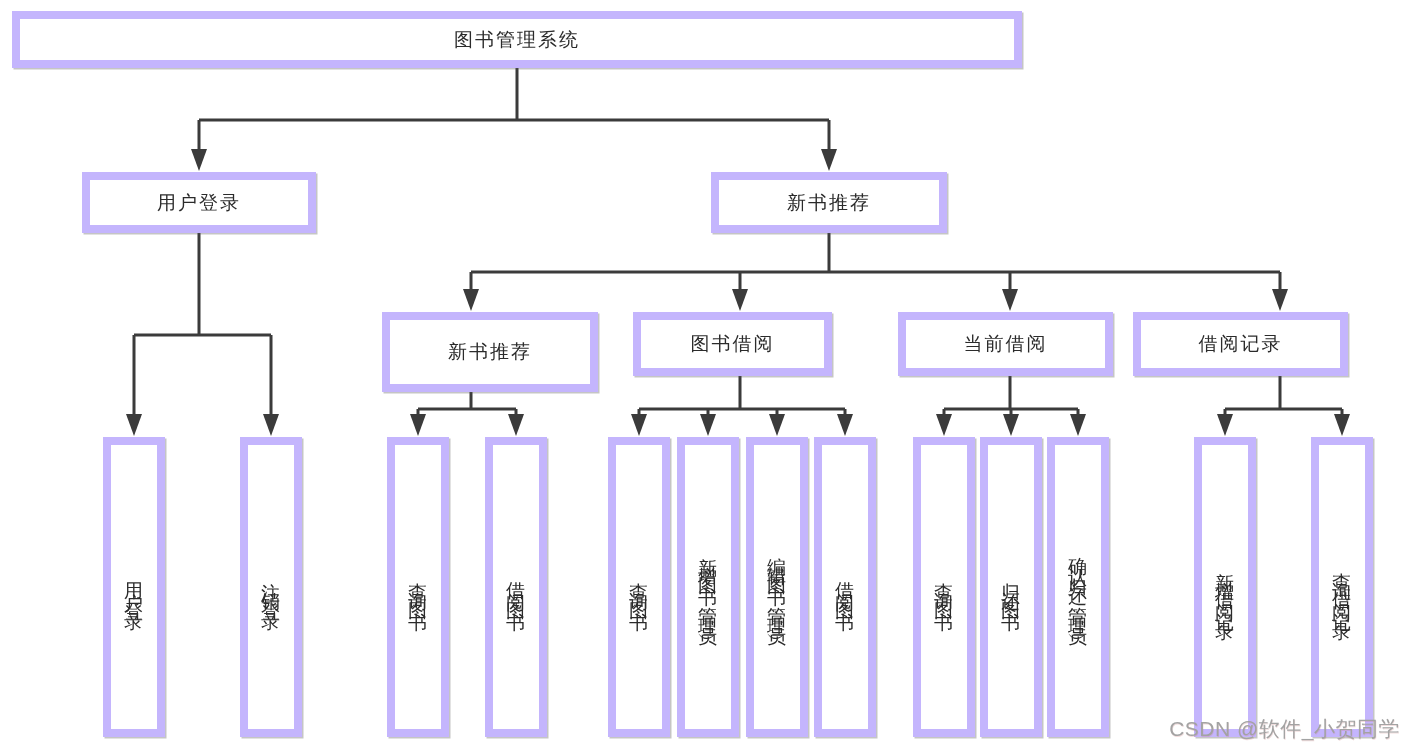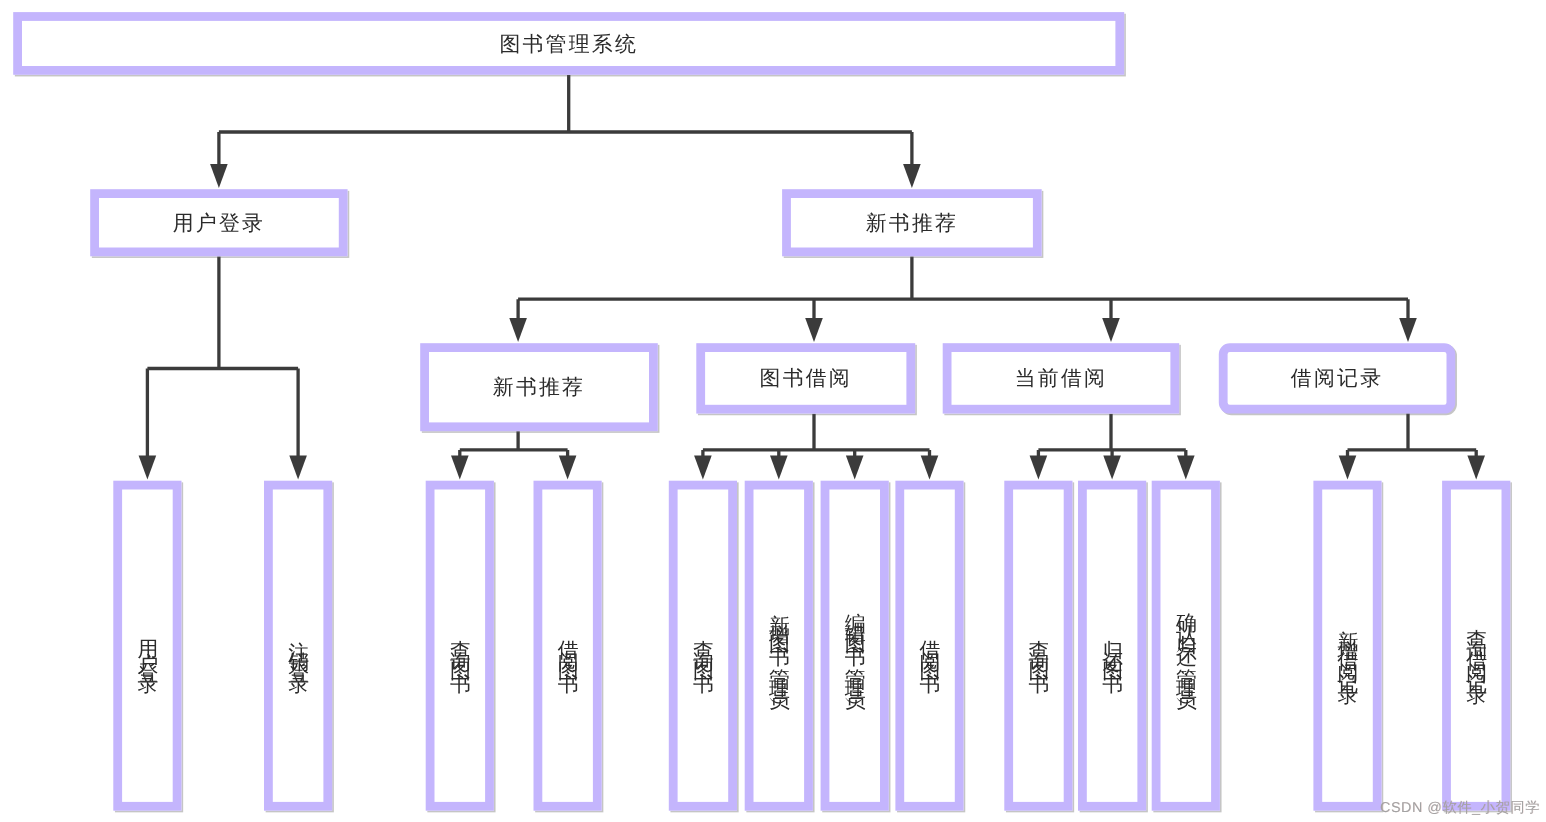--- a/index.html
+++ b/index.html
@@ -44,21 +44,21 @@
     text-orientation: mixed;
     font-size: 19px;
     letter-spacing: 10px;
     line-height: 1;
   }
 
   .watermark {
     position: absolute;
     right: 5px;
     bottom: 4px;
-    font-size: 13px;
+    font-size: 21px;
     color: #a3a3a3;
     letter-spacing: 0.5px;
     z-index: 3;
     text-shadow: 0.5px 0.5px 0 rgba(200,120,120,0.25);
   }
 </style>
 </head>
 <body>
 
 <div class="canvas">
@@ -110,22 +110,22 @@
     </g>
   </svg>
 
   <div class="node h-node" style="left:12px; top:11px; width:1010px; height:57px;">图书管理系统</div>
 
   <div class="node h-node" style="left:82px; top:172px; width:234px; height:61px;">用户登录</div>
   <div class="node h-node" style="left:711px; top:172px; width:236px; height:61px;">新书推荐</div>
 
   <div class="node h-node" style="left:382px; top:312px; width:216px; height:80px;font-family:Liberation Mono, monospace;">新书推荐</div>
   <div class="node h-node" style="left:633px; top:312px; width:199px; height:64px;">图书借阅</div>
-  <div class="node h-node" style="left:857px; top:312px; width:215px; height:64px;">当前借阅</div>
-  <div class="node h-node" style="left:1108px; top:312px; width:215px; height:64px;border-radius:10px;">借阅记录</div>
+  <div class="node h-node" style="left:898px; top:312px; width:215px; height:64px;">当前借阅</div>
+  <div class="node h-node" style="left:1133px; top:312px; width:215px; height:64px;">借阅记录</div>
 
   <div class="node v-node" style="left:103px; top:437px; width:62px; height:300px;">用户登录</div>
   <div class="node v-node" style="left:240px; top:437px; width:62px; height:300px;">注销登录</div>
 
   <div class="node v-node" style="left:387px; top:437px; width:62px; height:300px;">查询图书</div>
   <div class="node v-node" style="left:485px; top:437px; width:62px; height:300px;">借阅图书</div>
 
   <div class="node v-node" style="left:608px; top:437px; width:62px; height:300px;">查询图书</div>
   <div class="node v-node" style="left:677px; top:437px; width:62px; height:300px;">新增图书（管理员）</div>
   <div class="node v-node" style="left:746px; top:437px; width:62px; height:300px;">编辑图书（管理员）</div>

